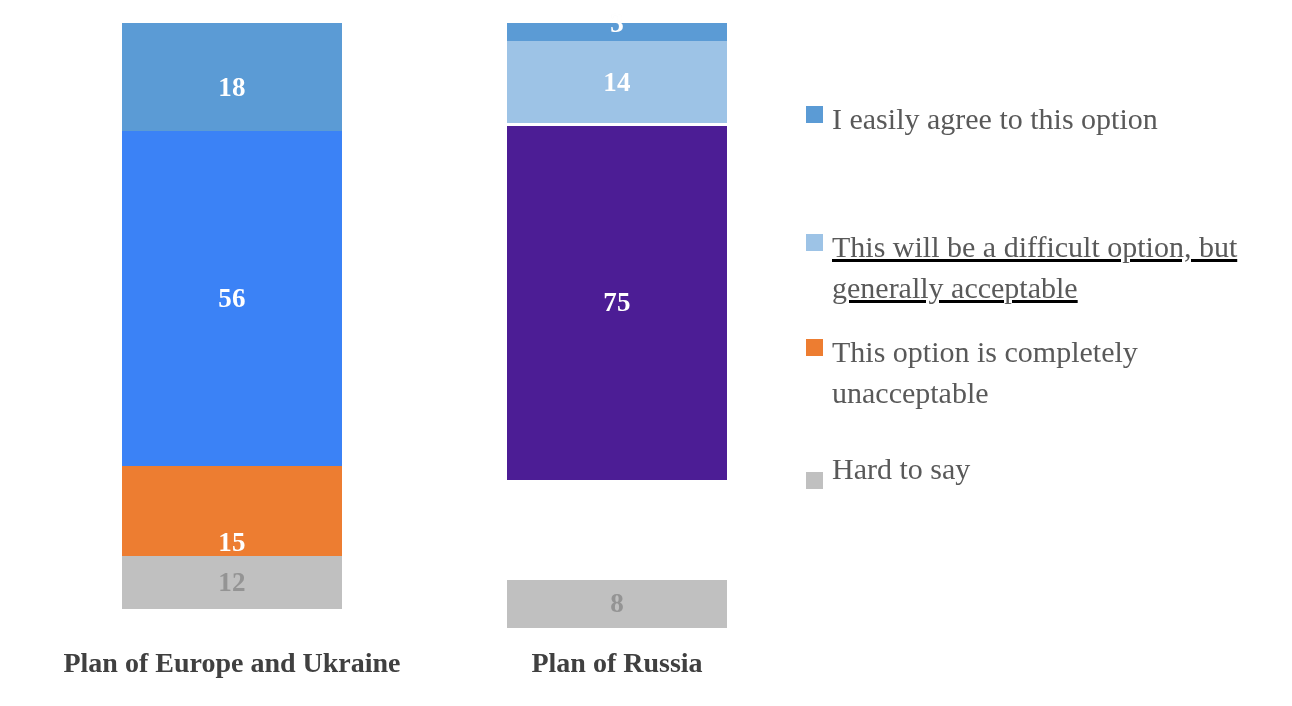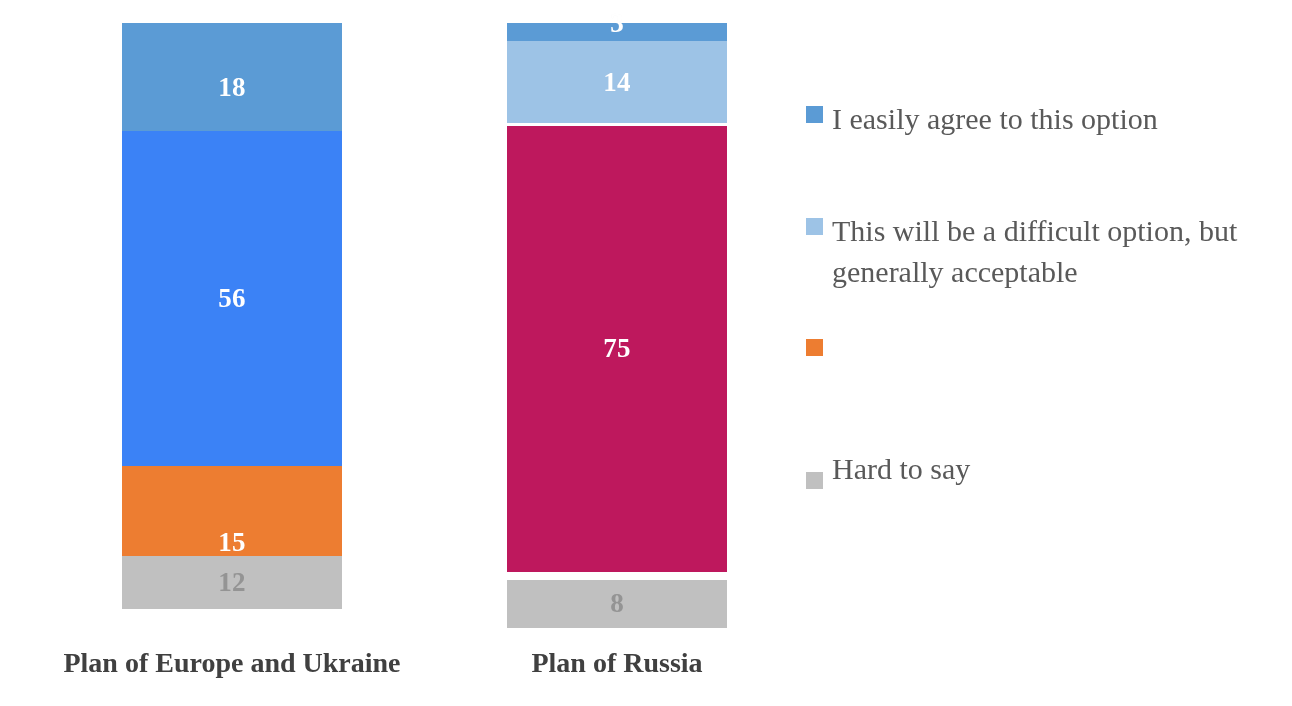--- a/index.html
+++ b/index.html
@@ -146,42 +146,43 @@
         <div class="category-label">Plan of Europe and Ukraine</div>
       </div>
       <div class="bar-group" style="left: 507px; width: 220px;">
         <div class="bar-stack">
           <div class="segment thin" style="top: 0px; height: 18.15px; background: rgb(91, 155, 213);">
             <span class="segment-label label-on-color">3</span>
           </div>
           <div class="segment" style="top: 18.15px; height: 82px; background: rgb(157, 195, 230);">
             <span class="segment-label label-on-color">14</span>
           </div>
-          <div class="segment" style="top: 102.85px; height: 446px; background: #be185d;">
+          <div class="segment" style="top: 102.85px; height: 354px; background: #4c1d95;">
             <span class="segment-label label-on-color">75</span>
           </div>
           <div class="segment" style="top: 556.6px; height: 48.4px; background: rgb(192, 192, 192);">
             <span class="segment-label label-on-gray">8</span>
           </div>
         </div>
         <div class="category-label">Plan of Russia</div>
       </div>
     </div>
 
   <div class="legend">
       <div class="legend-item" style="top: 0px;">
         <span class="legend-swatch" style="background: rgb(91, 155, 213);"></span>
         <span class="legend-text">I easily agree to this option</span>
       </div>
-      <div class="legend-item" style="top: 112px;">
+      <div class="legend-item" style="top: 128px; text-decoration: underline;">
         <span class="legend-swatch" style="background: rgb(157, 195, 230);"></span>
         <span class="legend-text">This will be a difficult option, but generally acceptable</span>
       </div>
       <div class="legend-item" style="top: 233px;">
         <span class="legend-swatch" style="background: rgb(237, 125, 49);"></span>
+        <span class="legend-text">This option is completely unacceptable</span>
       </div>
       <div class="legend-item" style="top: 350px; align-items: flex-end;">
         <span class="legend-swatch" style="background: rgb(192, 192, 192);"></span>
         <span class="legend-text">Hard to say</span>
       </div>
     </div>
 
 </div>
 
 </body></html>

